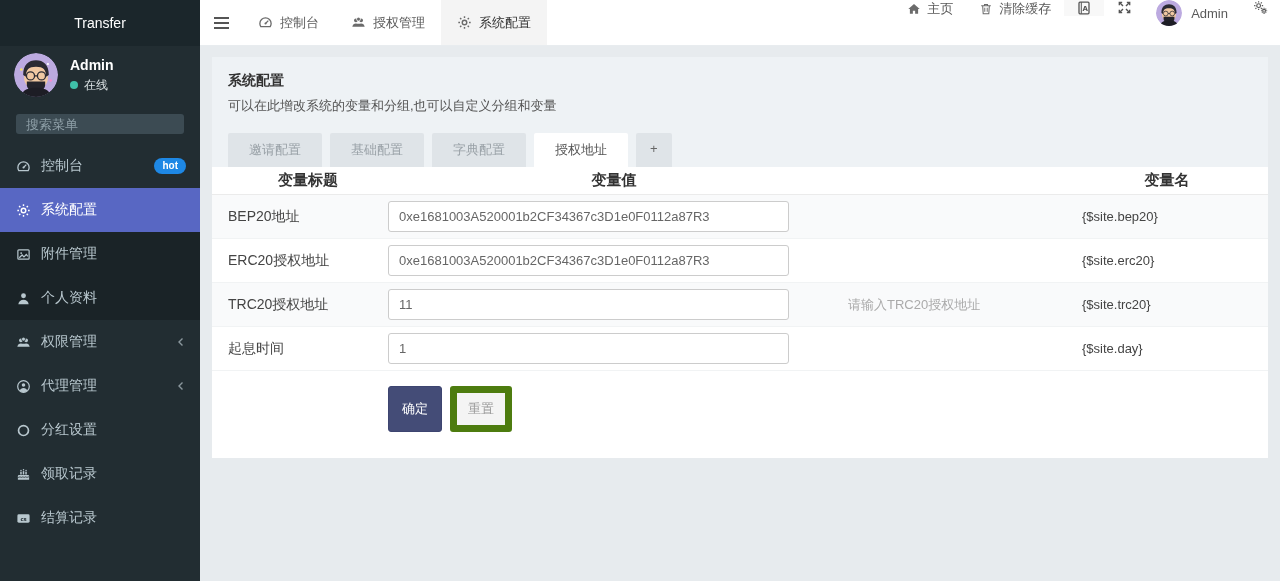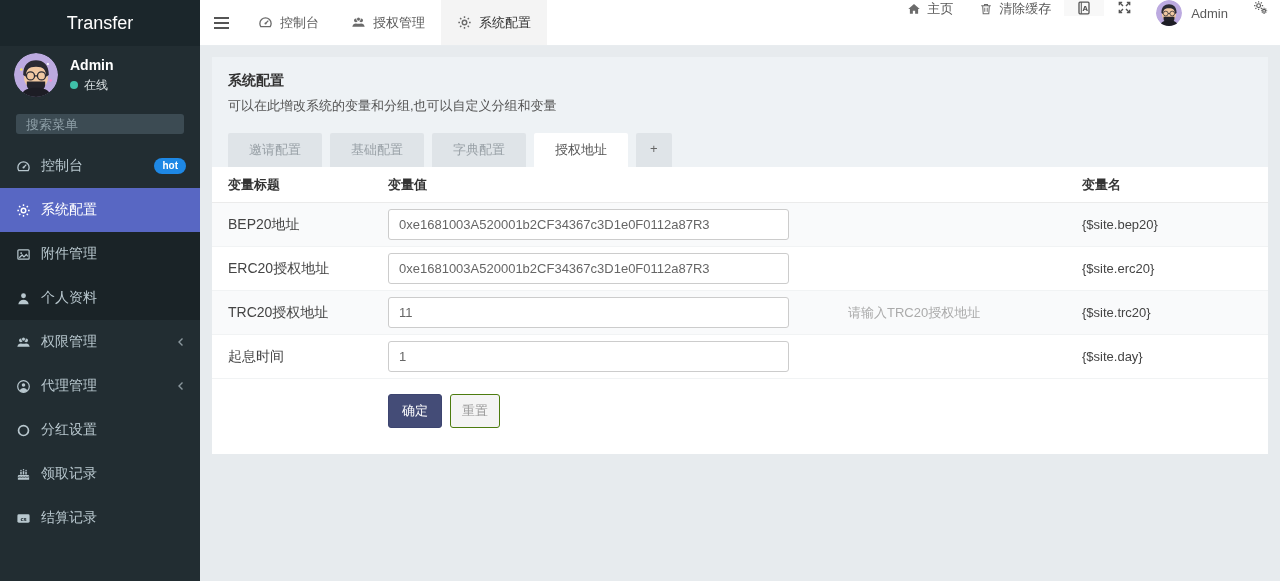--- a/index.html
+++ b/index.html
@@ -1,20 +1,20 @@
 <!DOCTYPE html>
 <html><head>
 <meta charset="utf-8">
 <style>
   * { margin:0; padding:0; box-sizing:border-box; }
   html,body { width:1280px; height:581px; overflow:hidden; font-family:"Liberation Sans","DejaVu Sans",sans-serif; background:#e7ebee; }
 
   
   .sidebar { position:absolute; left:0; top:0; width:200px; height:581px; background:#222d32; z-index:5; }
-  .logo { height:46px; background:#1b262b; color:#fff; font-size:18px; display:flex; align-items:center; justify-content:center; }
+  .logo { height:46px; background:#1b262b; color:#fff; font-size:14px; display:flex; align-items:center; justify-content:center; }
   .user-panel { display:flex; align-items:center; padding:7px 14px; height:58px; }
   .avatar-lg { width:44px; height:44px; border-radius:50%; overflow:hidden; flex:0 0 44px; }
   .user-meta { margin-left:12px; }
   .user-name { color:#fff; font-size:14px; font-weight:bold; margin-bottom:4px; }
   .user-status { color:#dde4e6; font-size:12px; display:flex; align-items:center; }
   .dot { width:8px; height:8px; border-radius:50%; background:#3fbfa8; display:inline-block; margin-right:6px; }
   .sidebar-search { margin:10px 16px; height:20px; background:#3c4b53; border-radius:3px; display:flex; align-items:center; padding:0 10px; }
   .sidebar-search input { flex:1; background:transparent; border:none; outline:none; color:#cfd8dc; font-size:13px; }
   .sidebar-search input::placeholder { color:#8fa0a8; }
   .menu { list-style:none; }
@@ -50,31 +50,31 @@
   .card { background:#eef2f5; }
   .card-head { padding:15px 16px 0 16px; }
   .card-title { font-size:14px; font-weight:bold; color:#333; }
   .card-sub { font-size:13px; color:#555; margin-top:7px; }
   .tabs { display:flex; margin-top:18px; }
   .tab { padding:8px 21px; font-size:13px; color:#99a1a7; background:#dfe4e8; margin-right:8px; cursor:pointer; border-radius:2px 2px 0 0; }
   .tab.active { background:#fff; color:#555; }
   .tab.add { padding:8px 14px; color:#666; }
   .card-body { background:#fff; padding-bottom:26px; }
   .trow { display:grid; grid-template-columns:160px 452px 1fr 170px; align-items:center; padding:0 16px; }
-  .thead { height:36px; font-size:13px; font-weight:bold; color:#333; border-bottom:1px solid #ebebeb; }
+  .thead { height:28px; font-size:15px; font-weight:bold; color:#333; border-bottom:1px solid #ebebeb;text-align:center; }
   .drow { height:44px; font-size:14px; color:#444; border-bottom:1px solid #f1f3f4; }
   .drow.stripe { background:#f9fafb; }
   .drow input { width:401px; height:31px; border:1px solid #ccc; border-radius:3px; padding:0 10px; font-size:13px; color:#666; outline:none; font-family:inherit; }
   .hint { font-size:13px; color:#aaa; padding-left:8px; }
   .varname { font-size:13px; color:#444; }
   .form-foot { padding:15px 16px 0 16px; }
   .form-foot .inner { margin-left:160px; display:flex; }
   .btn { font-size:13px; border-radius:3px; padding:7px 13px; cursor:pointer; font-family:inherit; }
   .btn-submit { background:#444c77; border:1px solid #3d4570; color:#fff; }
-  .btn-reset { background:#f4f4f4; border:1px solid #4d7c0f; color:#999; margin-left:8px; padding:7px 11px; }
+  .btn-reset { background:#f4f4f4; border:7px solid #4d7c0f; color:#999; margin-left:8px; padding:7px 11px; }
   svg { display:block; width:100%; height:100%; }
 </style>
 </head>
 <body>
 
 <div class="sidebar">
   <div class="logo">Transfer</div>
 
   <div class="user-panel">
     <div class="avatar-lg">

